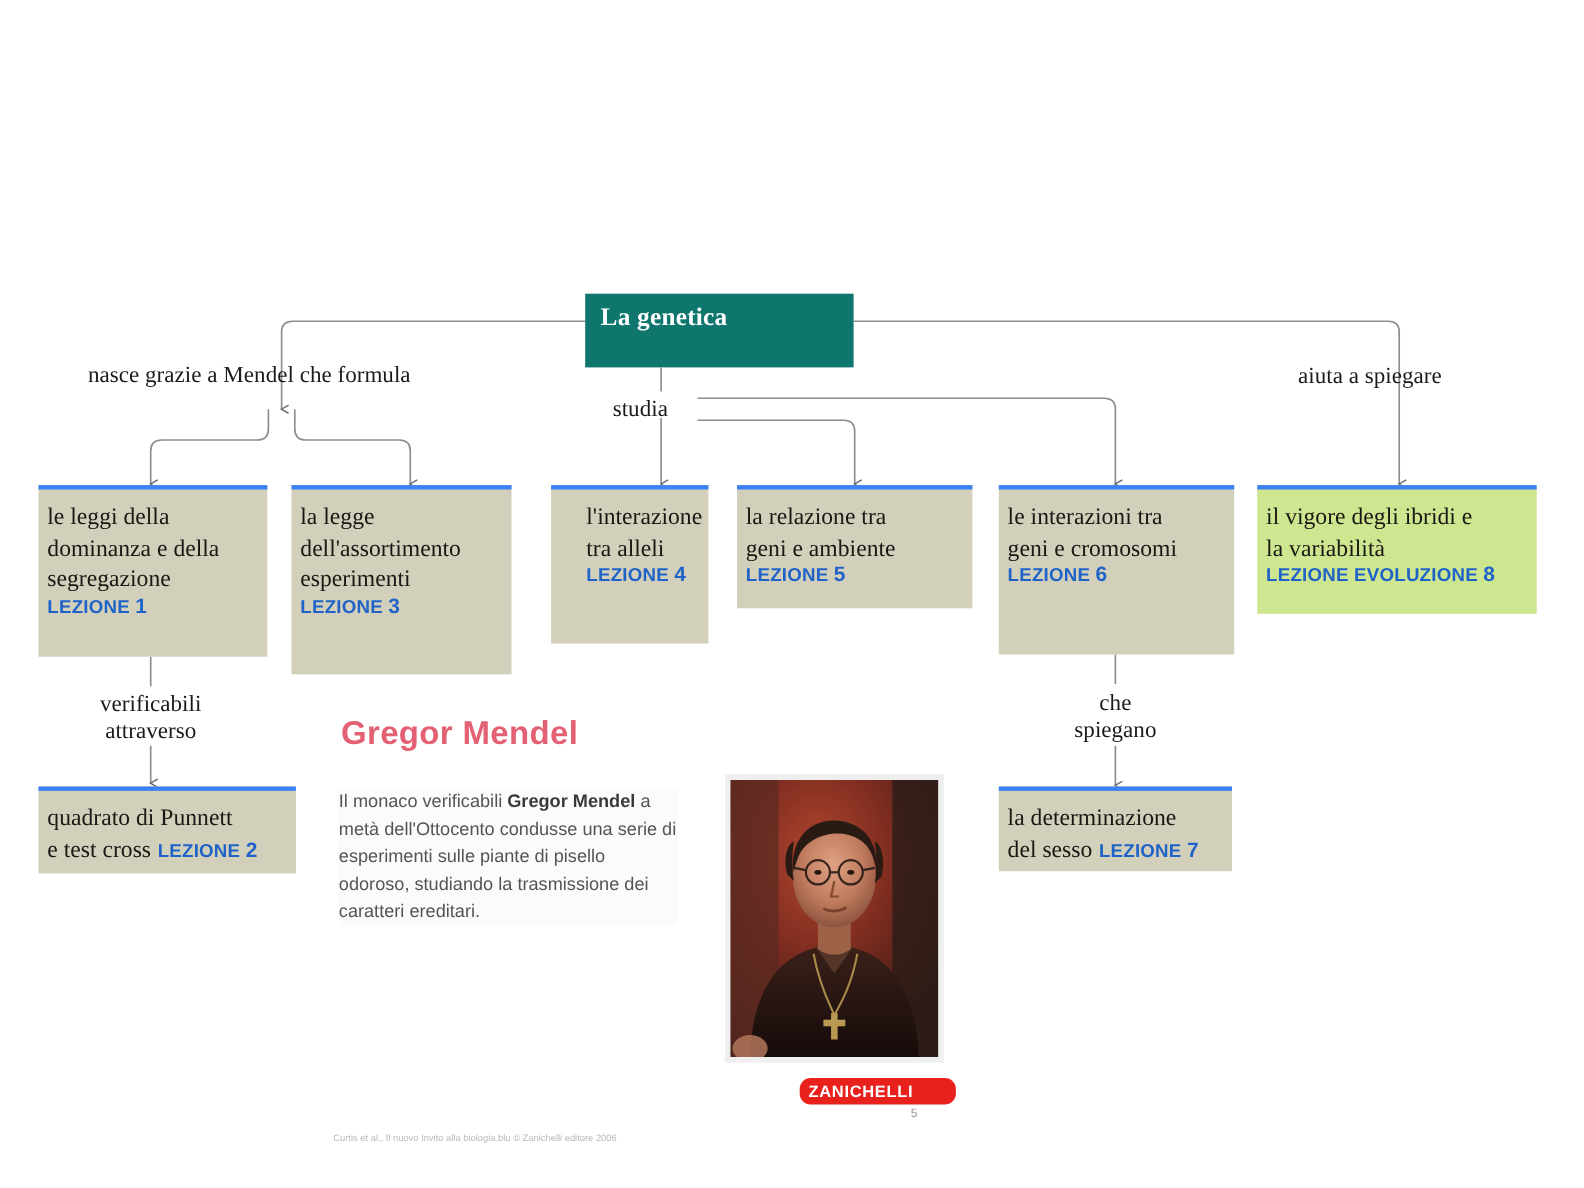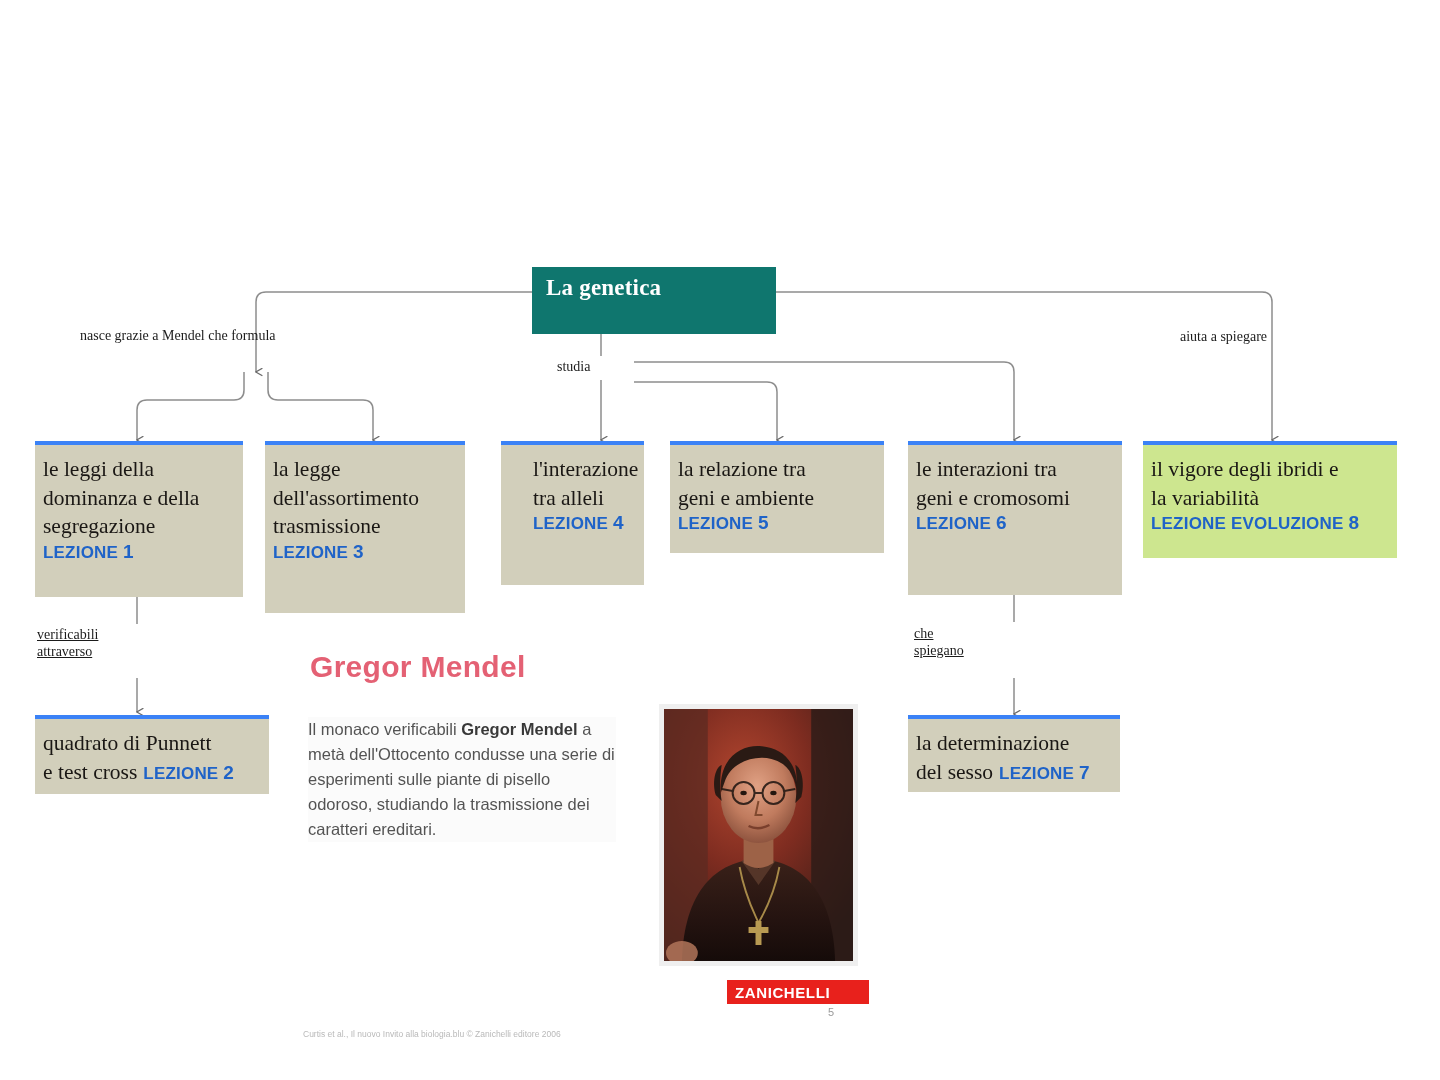--- a/index.html
+++ b/index.html
@@ -46,27 +46,27 @@
     font-size: 23px;
     font-weight: bold;
     color: #ffffff;
     letter-spacing: .2px;
     font-family: "Liberation Serif", serif;
   }
 
   
   .edge-label {
     position: absolute;
-    font-size: 14px;
+    font-size: 21px;
     color: #1b1b1b;
     font-family: "Liberation Serif", serif;
     white-space: nowrap;
     line-height: 1.18;
   }
-  .edge-label.centered { text-align: left; text-decoration: underline; }
+  .edge-label.centered { text-align: center; }
 
   
   .box {
     position: absolute;
     box-sizing: border-box;
     background: #d2cfbb;
     border-top: 4px solid #3b82f6;
     padding: 10px 8px 8px 8px;
   }
   .box.green {
@@ -140,20 +140,21 @@
   .zanichelli {
     position: absolute;
     left: 727px;
     top: 980px;
     width: 142px;
     height: 24px;
     background: #e8211c;
     display: flex;
     align-items: center;
     justify-content: flex-start;
+    border-radius: 10px;
   }
   .zanichelli span {
     color: #ffffff;
     font-family: "Liberation Sans", sans-serif;
     font-size: 15px;
     font-weight: bold;
     letter-spacing: .6px;
     padding-left: 8px;
   }
   .page-num {
@@ -239,21 +240,21 @@
     <div class="line">segregazione</div>
     <div class="lez">
       <span>LEZIONE</span>
       <span class="num">1</span>
     </div>
   </div>
 
   <div class="box" style="left:265px; top:441px; width:200px; height:172px;">
     <div class="line">la legge</div>
     <div class="line">dell'assortimento</div>
-    <div class="line">trasmissione</div>
+    <div class="line">esperimenti</div>
     <div class="lez">
       <span>LEZIONE</span>
       <span class="num">3</span>
     </div>
   </div>
 
   <div class="box" style="left:501px; top:441px; width:143px; height:144px;padding-left:32px;">
     <div class="line">l'interazione</div>
     <div class="line">tra alleli</div>
     <div class="lez">

